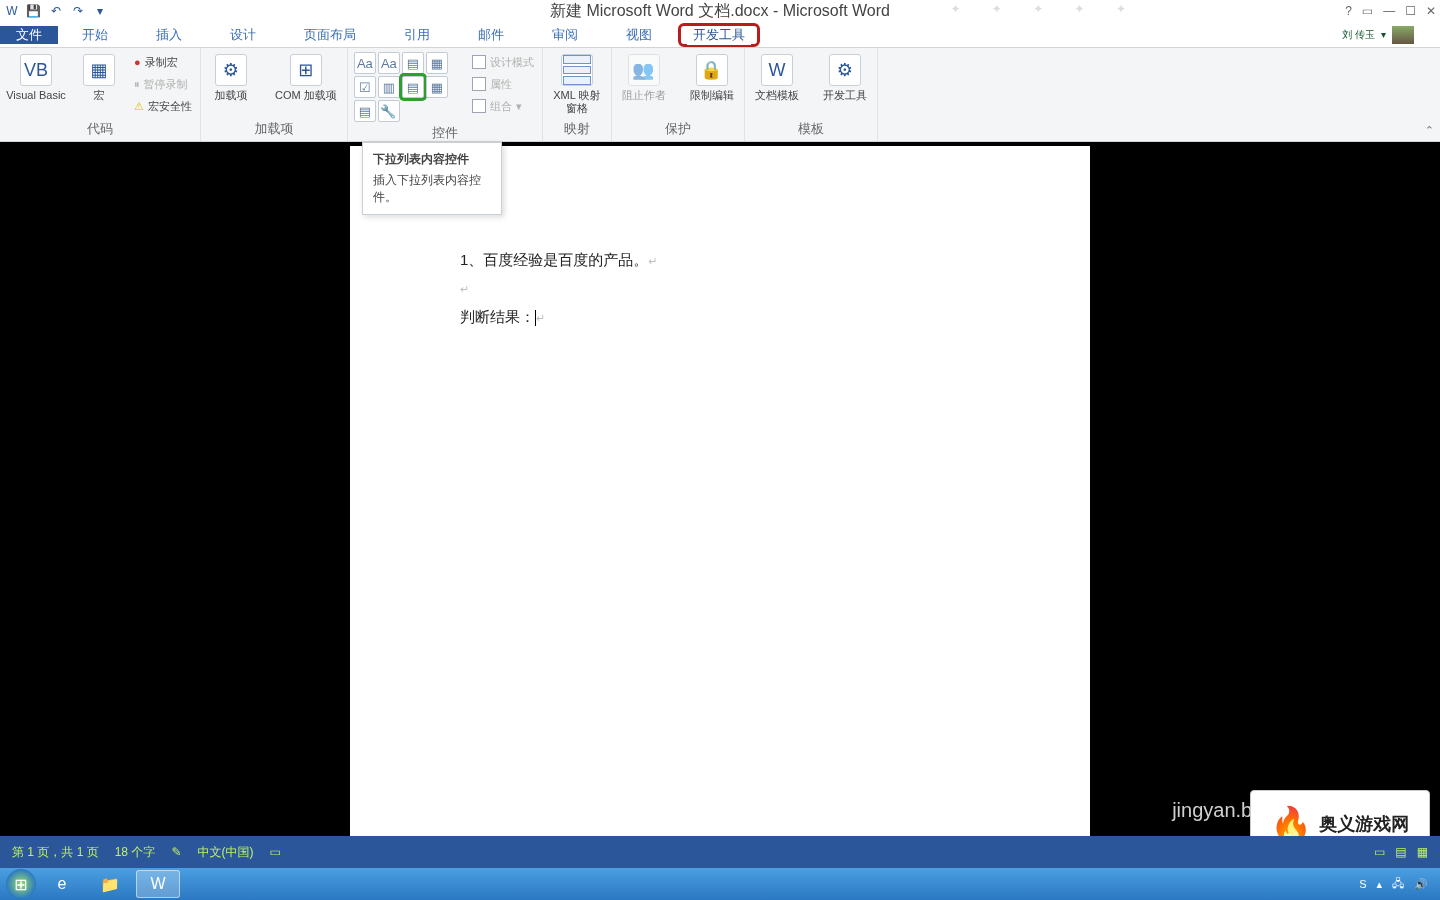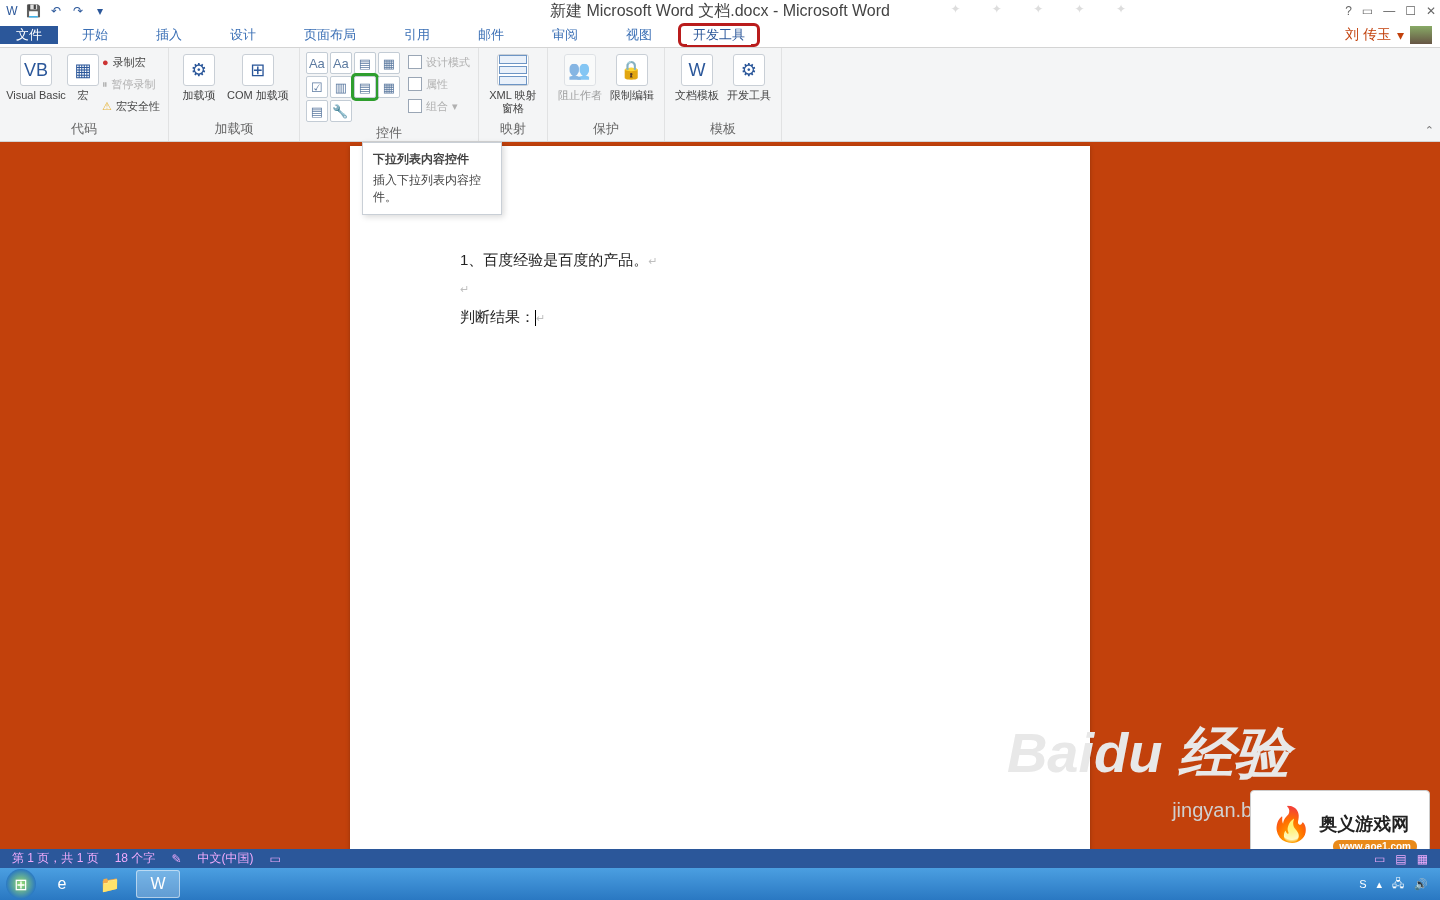--- a/index.html
+++ b/index.html
@@ -14,61 +14,61 @@
 .win-ctrls span { cursor:pointer; }
 .birds { position:absolute; right:300px; top:2px; color:#ddd; font-size:12px; letter-spacing:14px; }
 
 
 .tabs { height:26px; background:#fff; display:flex; align-items:center; border-bottom:1px solid #d4d4d4; font-size:13px; }
 .tab { padding:0 24px; color:#3a6fb5; display:flex; align-items:center; cursor:pointer; position:relative; }
 .tab.file { background:#2b579a; color:#fff; padding:0 16px; }
 .tab.active { color:#2b579a; }
 .tab.active::after { content:""; position:absolute; left:0; right:0; bottom:-1px; height:1px; background:#fff; }
 .hl-box { border:3px solid #b91c1c; border-radius:6px; padding:0 6px; margin:-2px 2px; display:flex; align-items:center; }
-.user-area { margin-left:auto; padding-right:8px; display:flex; align-items:center; gap:6px; font-size:14px; color:#c2410c; }
+.user-area { margin-left:auto; padding-right:26px; display:flex; align-items:center; gap:6px; font-size:10px; color:#14532d; }
 .avatar { width:22px; height:18px; background:linear-gradient(#8a6,#654); }
 
 
 .ribbon { height:94px; background:#f4f5f6; border-bottom:1px solid #d4d4d4; display:flex; position:relative; }
 .group { display:flex; flex-direction:column; align-items:center; padding:4px 6px 0; border-right:1px solid #e1e2e3; }
-.group-body { flex:1; display:flex; align-items:flex-start; gap:0; }
+.group-body { flex:1; display:flex; align-items:flex-start; gap:16px; }
 .group-label { font-size:13px; color:#666; padding:2px 0 3px; }
 .big-btn { display:flex; flex-direction:column; align-items:center; width:60px; cursor:pointer; font-size:11px; color:#444; text-align:center; line-height:13px; padding-top:2px; }
 .big-ico { width:32px; height:32px; background:#fff; border:1px solid #c9cfd6; border-radius:3px; margin-bottom:3px; display:flex; align-items:center; justify-content:center; font-size:18px; color:#2b579a; }
 .small-btn-col { display:flex; flex-direction:column; gap:2px; font-size:11px; color:#444; }
 .small-btn { display:flex; align-items:center; gap:4px; cursor:pointer; height:20px; padding:0 2px; }
 .small-btn.dim { color:#b0b0b0; }
 .sq { width:14px; height:14px; border:1px solid #9aa6b5; background:#fff; display:inline-block; }
 .ctrl-grid { display:grid; grid-template-columns:repeat(4,22px); grid-auto-rows:22px; gap:2px; }
 .ctrl-grid .c { border:1px solid #c3ccd5; background:#fff; border-radius:2px; cursor:pointer; display:flex; align-items:center; justify-content:center; font-size:13px; color:#5c7aa0; }
 .ctrl-grid .hl { box-shadow:0 0 0 3px #2e9e2e; }
 .xml-ico { width:32px; height:32px; display:flex; flex-direction:column; }
 .xml-ico div { flex:1; border:1px solid #6d95c5; margin:1px; background:#eaf1fa; }
 .collapse { position:absolute; right:6px; bottom:4px; font-size:11px; color:#777; cursor:pointer; }
 
 
 .tooltip { position:absolute; left:362px; top:142px; width:140px; background:#fff; border:1px solid #c9cfd6; box-shadow:2px 2px 6px rgba(0,0,0,.15); padding:8px 10px; font-size:12px; color:#444; z-index:10; }
 .tooltip .tt-title { font-weight:bold; margin-bottom:4px; }
 
 
-.doc-area { position:absolute; top:142px; bottom:38px; left:0; right:0; background:#c2410c; display:flex; justify-content:center; overflow:hidden; }
+.doc-area { position:absolute; top:142px; bottom:38px; left:0; right:0; background:#000000; display:flex; justify-content:center; overflow:hidden; }
 .page { width:740px; min-height:920px; background:#fff; box-shadow:0 1px 4px rgba(0,0,0,.25); margin-top:4px; padding:100px 100px 40px 110px; font-size:15px; color:#222; line-height:28px; font-family:"SimSun","Microsoft YaHei"; }
 .page .pm { color:#bfbfbf; font-size:11px; }
 .cursor { display:inline-block; width:1px; height:16px; background:#000; vertical-align:middle; }
 
 
 .wm { position:absolute; right:150px; bottom:70px; color:#e8e8e8; font-size:56px; font-weight:bold; font-style:italic; pointer-events:none; }
 .wm2 { position:absolute; right:150px; bottom:40px; color:#d0d0d0; font-size:20px; pointer-events:none; }
 
 .logo-corner { position:absolute; right:10px; bottom:42px; width:180px; height:68px; background:#fff; border:1px solid #ccc; border-radius:4px; display:flex; align-items:center; justify-content:center; font-size:18px; font-weight:bold; color:#222; }
 .logo-corner .flame { color:#e98a1a; font-size:34px; margin-right:6px; }
 .logo-corner .sub { position:absolute; bottom:4px; right:12px; font-size:10px; background:#e98a1a; color:#fff; padding:1px 6px; border-radius:6px; }
 
 
-.status { position:absolute; left:0; right:0; bottom:32px; height:19px; background:#2b579a; color:#f0abfc; font-size:12px; display:flex; align-items:center; gap:16px; padding:0 12px; }
+.status { position:absolute; left:0; right:0; bottom:32px; height:32px; background:#2b579a; color:#bef264; font-size:12px; display:flex; align-items:center; gap:16px; padding:0 12px; }
 .status .spacer { flex:1; }
 .view-btns { display:flex; gap:10px; }
 
 
 .taskbar { position:absolute; left:0; right:0; bottom:0; height:32px; background:linear-gradient(#4b9fe1,#2a78c2); display:flex; align-items:center; padding:0 6px; gap:4px; }
 .tb-btn { width:44px; height:28px; border-radius:3px; display:flex; align-items:center; justify-content:center; font-size:16px; color:#fff; cursor:pointer; }
 .tb-btn.start { background:radial-gradient(circle,#9be16b,#2a78c2 70%); border-radius:50%; width:30px; height:30px; }
 .tb-btn.active { background:rgba(255,255,255,.25); box-shadow:inset 0 0 0 1px rgba(255,255,255,.5); }
 .tray { margin-left:auto; display:flex; align-items:center; gap:10px; color:#fff; font-size:11px; padding-right:6px; }
 .tray .t { cursor:pointer; }
@@ -243,21 +243,20 @@
   <div class="tt-title">下拉列表内容控件</div>
   <div>插入下拉列表内容控件。</div>
 </div>
 
 <div class="doc-area">
   <div class="page">
     <div><span>1、百度经验是百度的产品。</span><span class="pm">↵</span></div>
     <div class="pm">↵</div>
     <div><span>判断结果：</span><span class="cursor"></span><span class="pm">↵</span></div>
   </div>
-  <div class="wm">Baidu 经验</div>
   <div class="wm2">jingyan.baidu</div>
 </div>
 
 <div class="logo-corner">
   <span class="flame">🔥</span>
   <span>奥义游戏网</span>
   <span class="sub">www.aoe1.com</span>
 </div>
 
 <div class="status">

